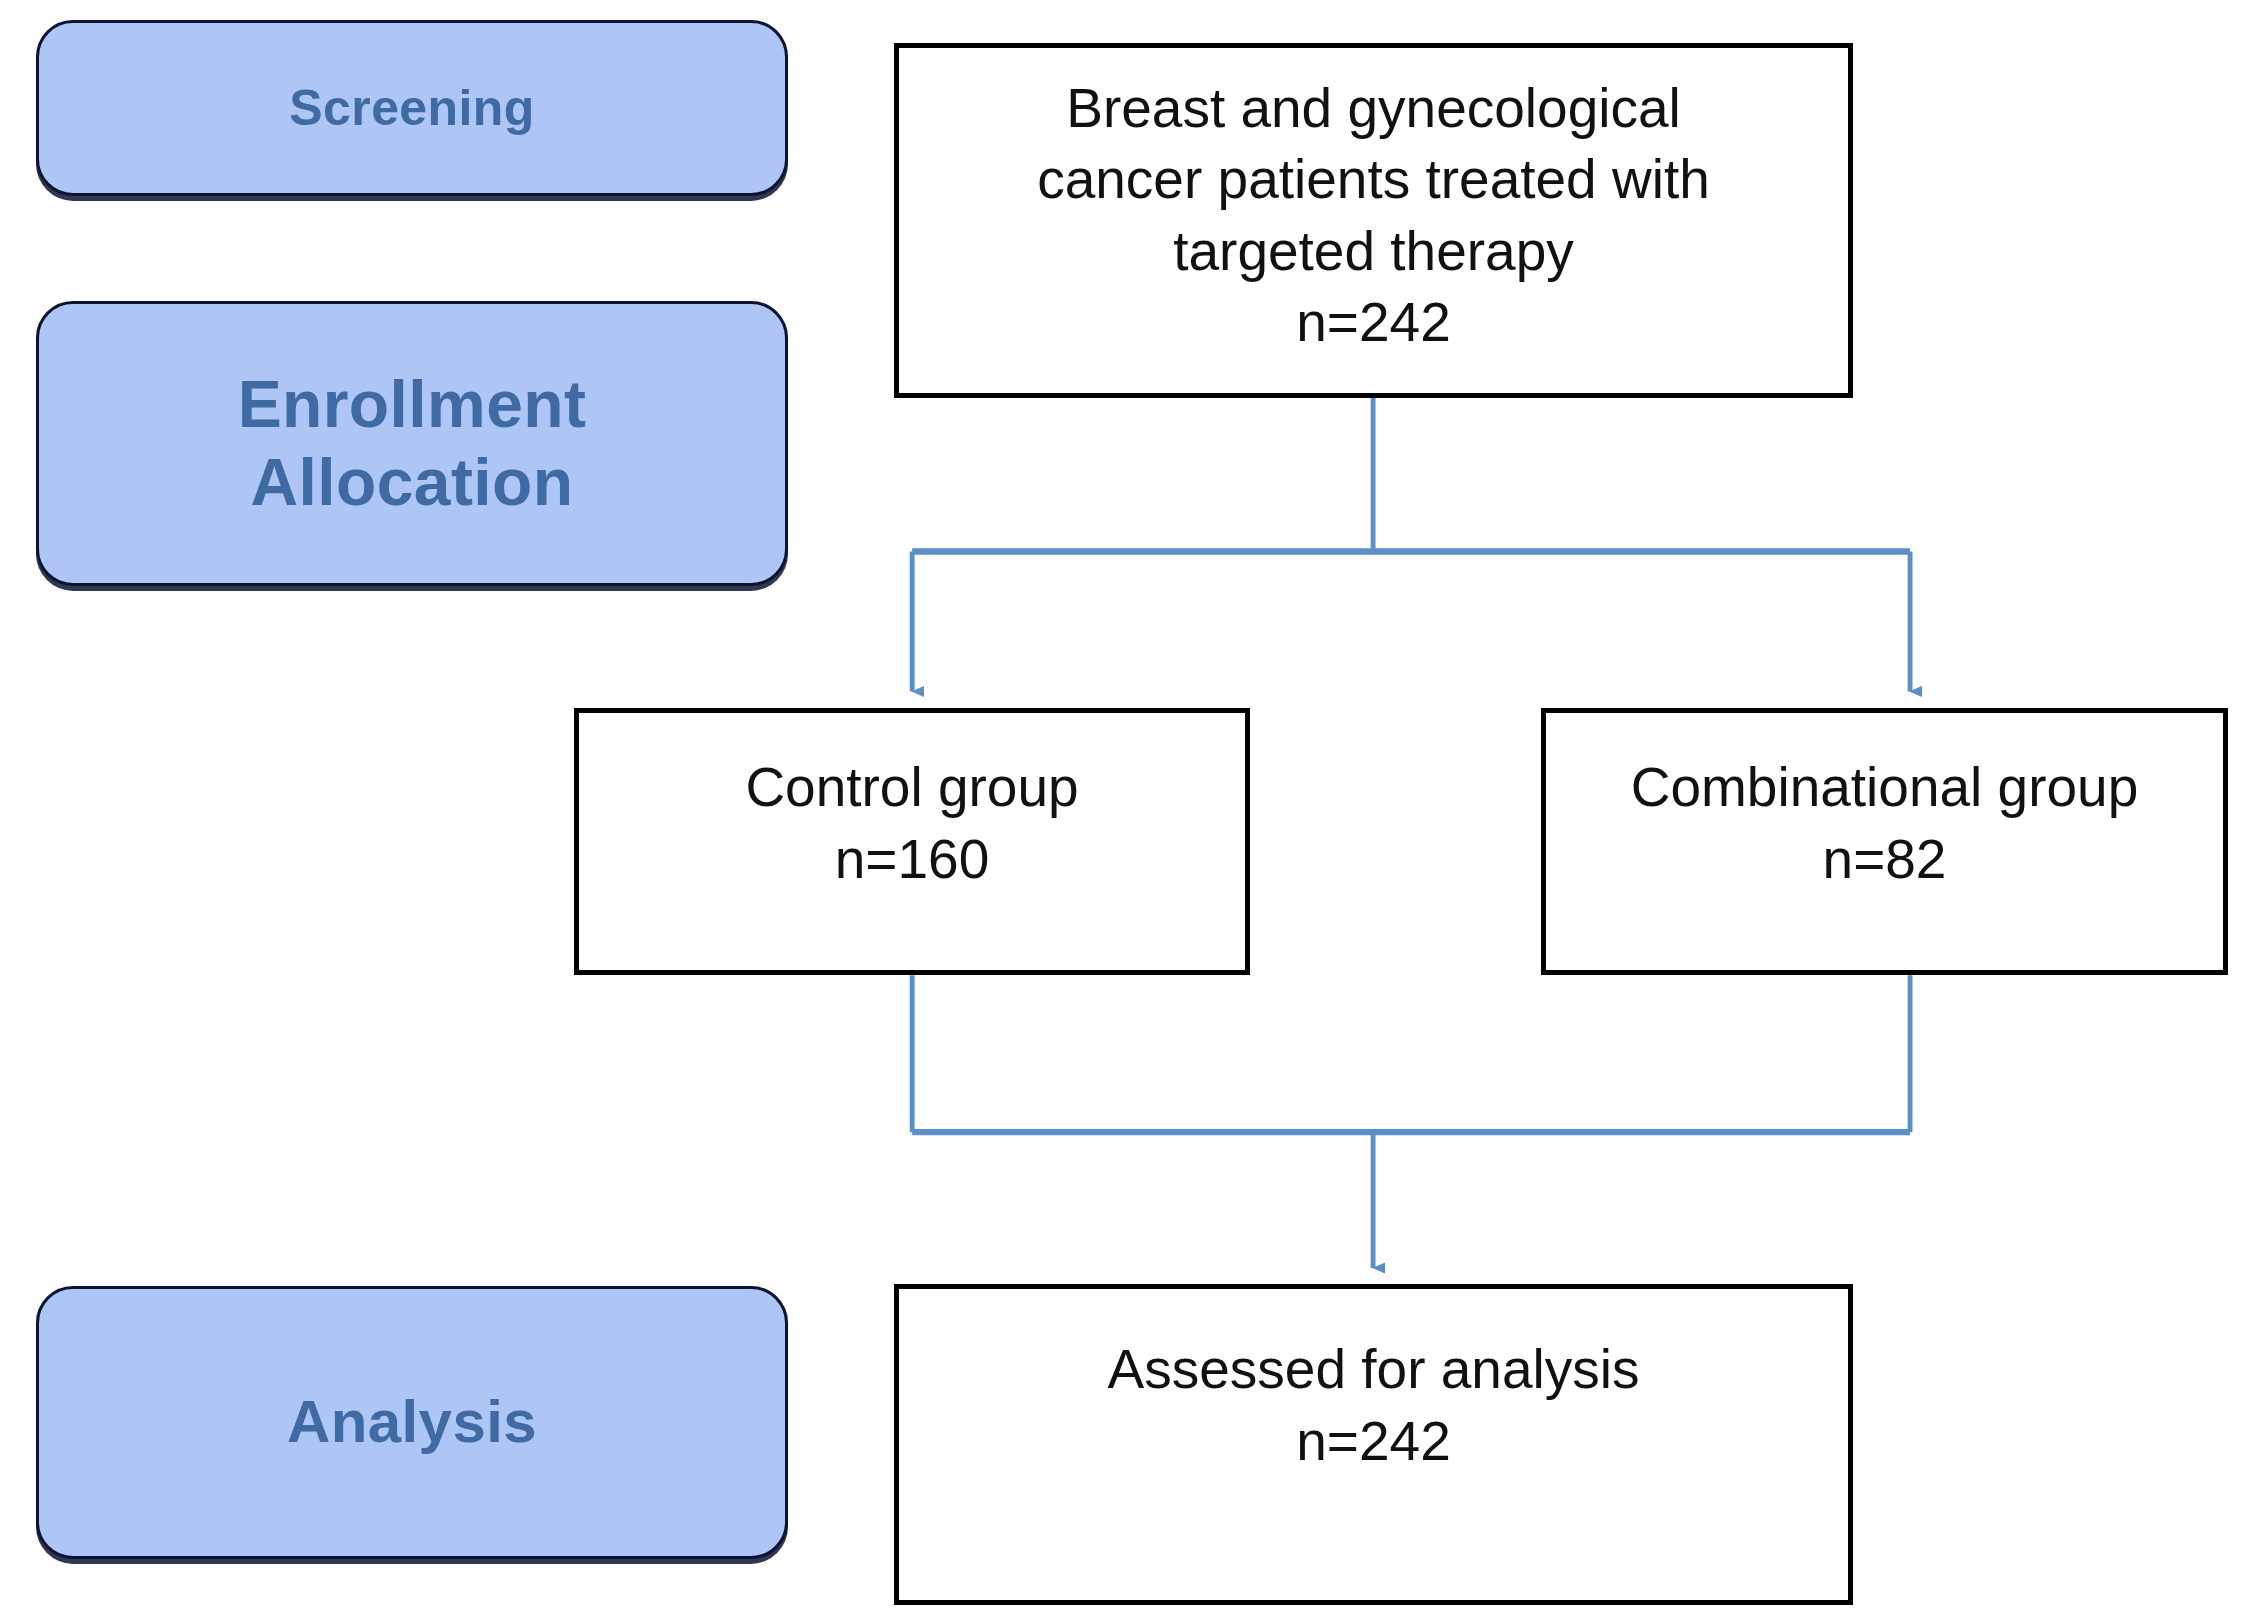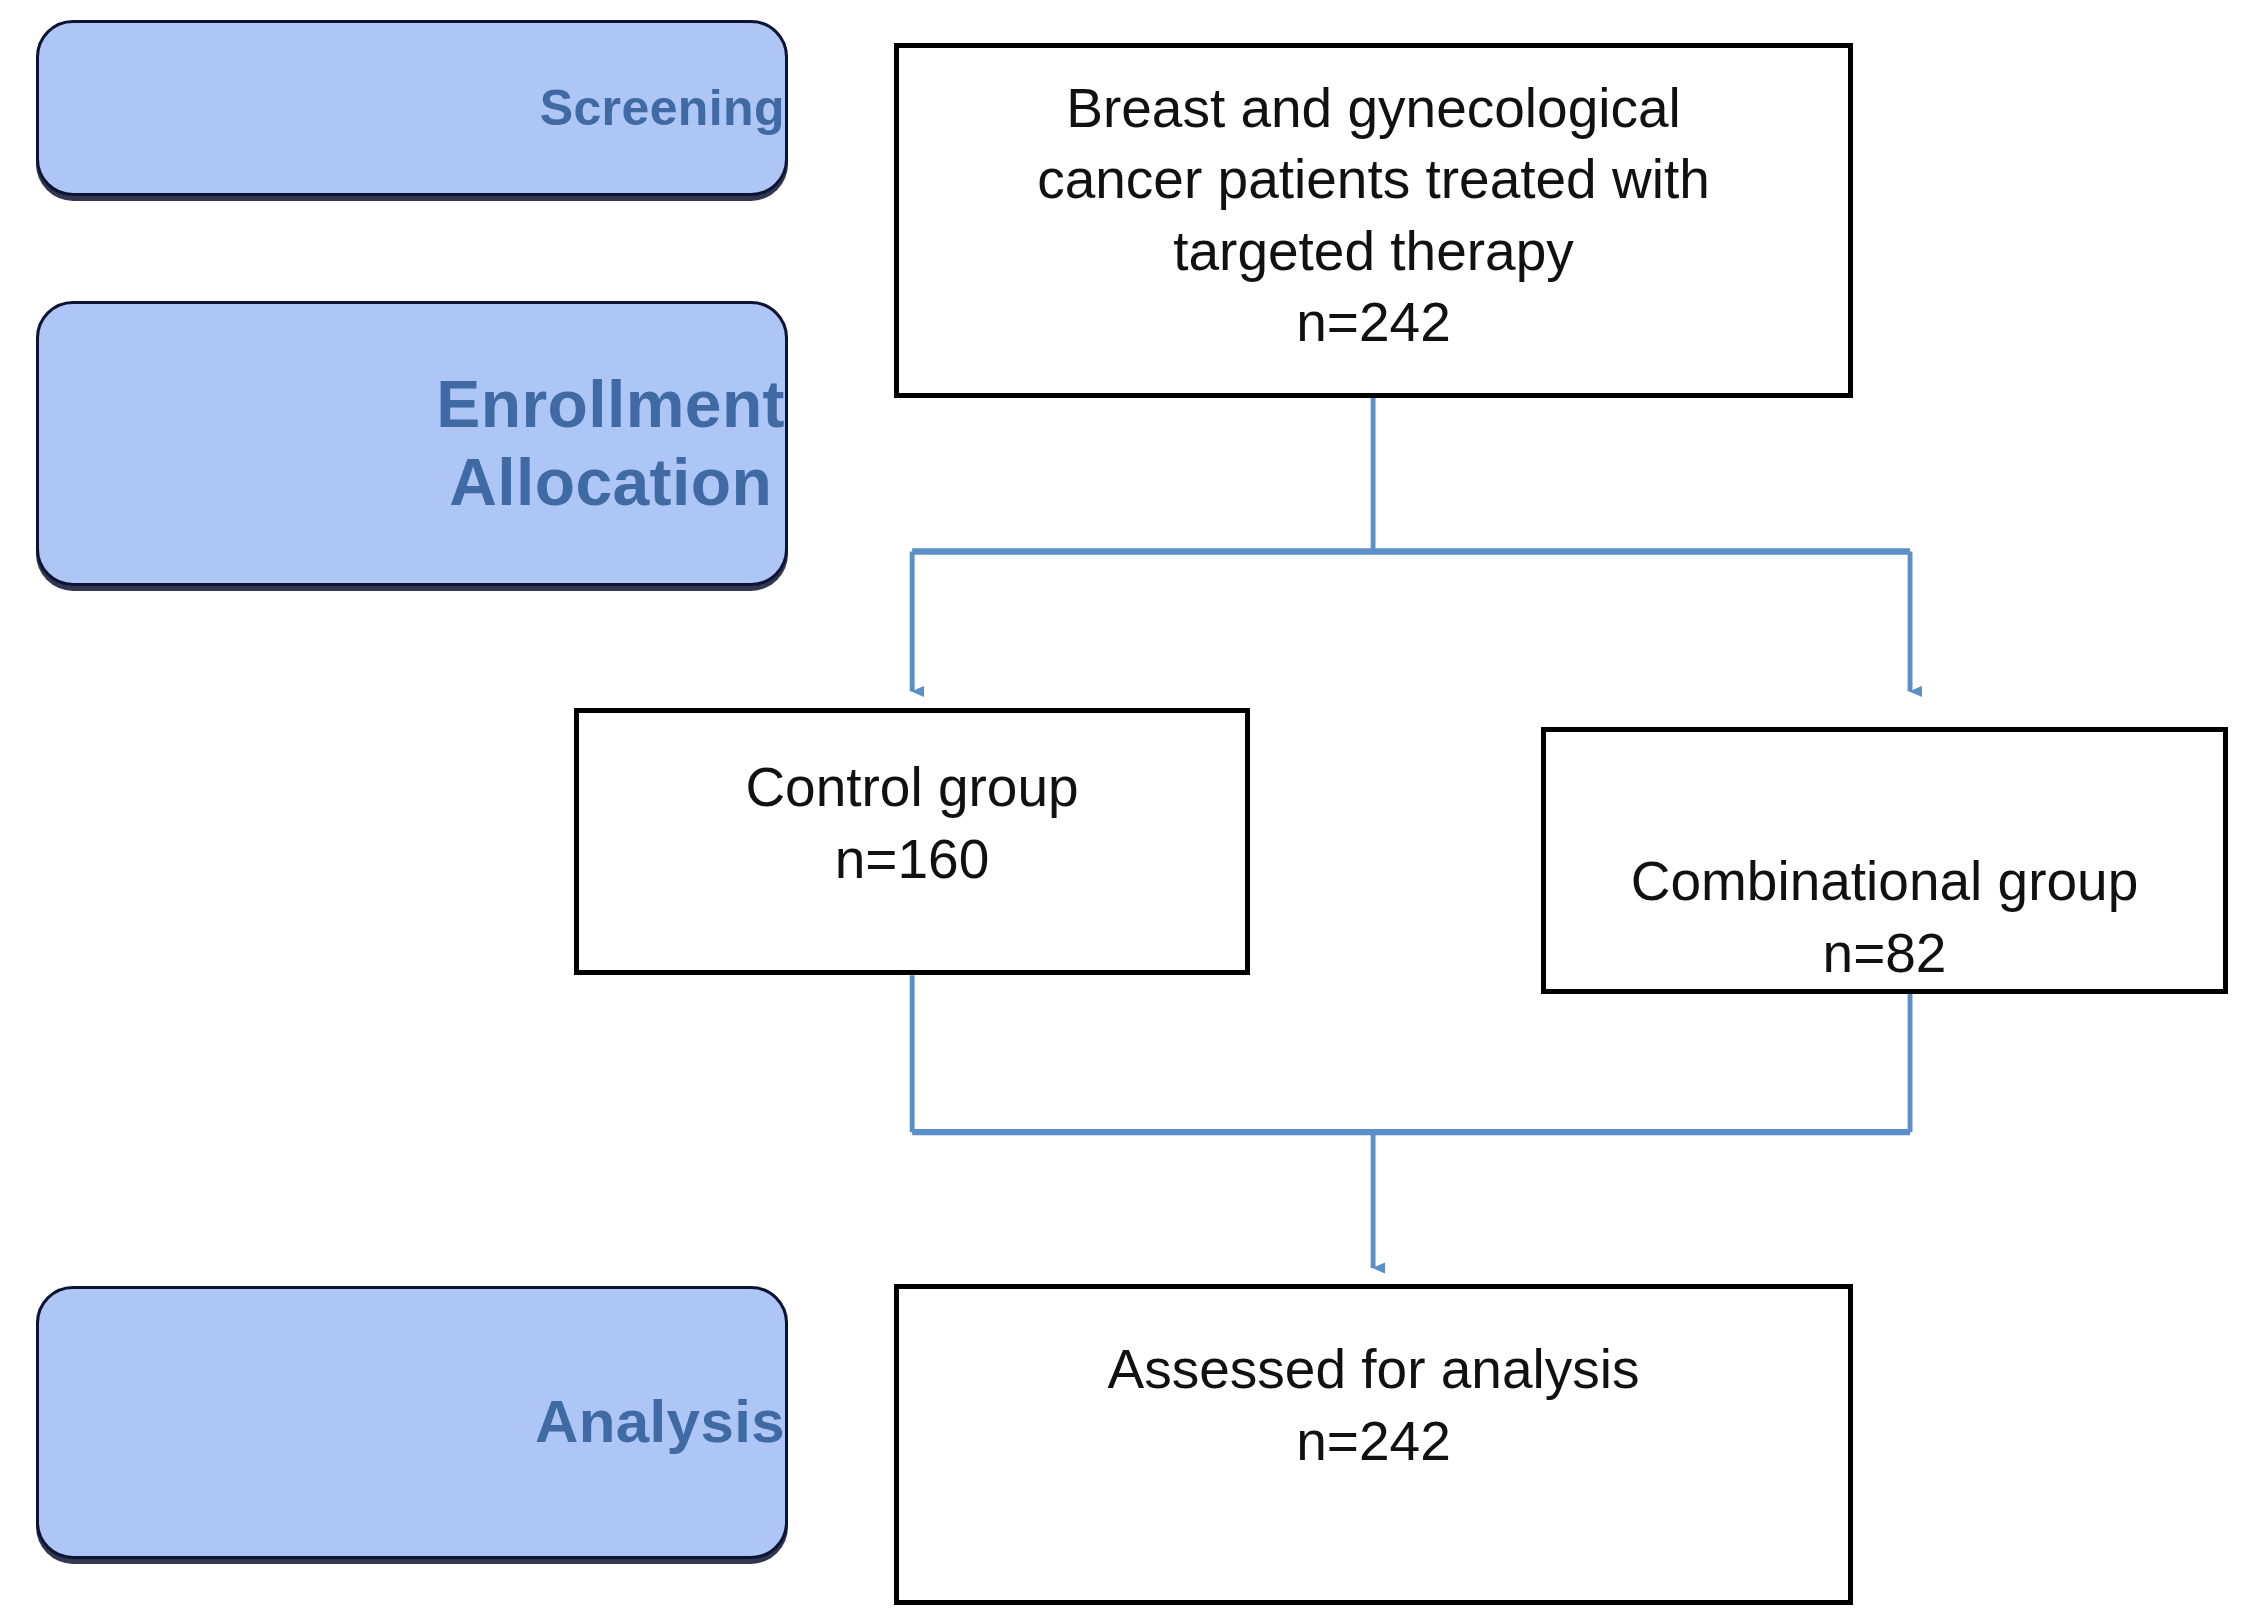--- a/index.html
+++ b/index.html
@@ -21,21 +21,21 @@
 
   
   .stage-box {
     position: absolute;
     box-sizing: border-box;
     background: #aec6f5;
     border: 3.2px solid #0d1333;
     border-radius: 37px;
     display: flex;
     align-items: center;
-    justify-content: flex-end;
+    justify-content: center;
     text-align: center;
     color: #3f6aa4;
     font-weight: bold;
     line-height: 1.18;
     letter-spacing: 0.4px;
     box-shadow: 0 4.9px 0 rgba(13,19,51,0.85);
   }
   .stage-box .stage-label {
     display: block;
     white-space: pre-line;
@@ -63,21 +63,21 @@
     white-space: pre-line;
     padding: 0 21px;
   }
 
   #node-screened { left: 894px; top: 43px;   width: 959px; height: 355px; align-items: center; }
   #node-screened .node-text { transform: translateY(-4.9px); }
 
   #node-control  { left: 574px;  top: 708px;  width: 676px;  height: 267px; align-items: flex-start; }
   #node-control .node-text { padding-top: 39px; }
 
-  #node-combination { left: 1541px; top: 708px; width: 687px; height: 267px; align-items: flex-end; margin-top: 19px; }
+  #node-combination { left: 1541px; top: 708px; width: 687px; height: 267px; align-items: flex-start; }
   #node-combination .node-text { padding-top: 39px; }
 
   #node-assessed { left: 894px; top: 1284px; width: 959px; height: 321px; align-items: flex-start; }
   #node-assessed .node-text { padding-top: 45px; }
 
   
   #connectors {
     position: absolute;
     left: 0;
     top: 0;

